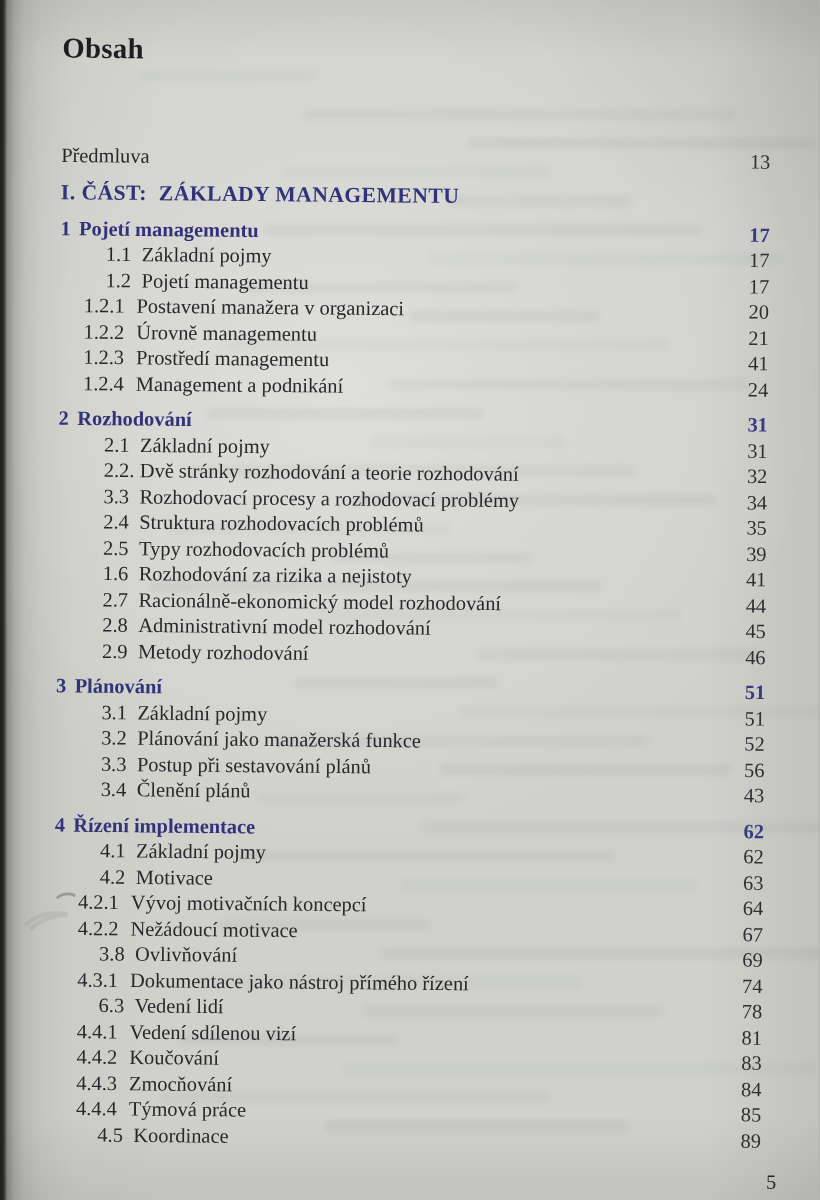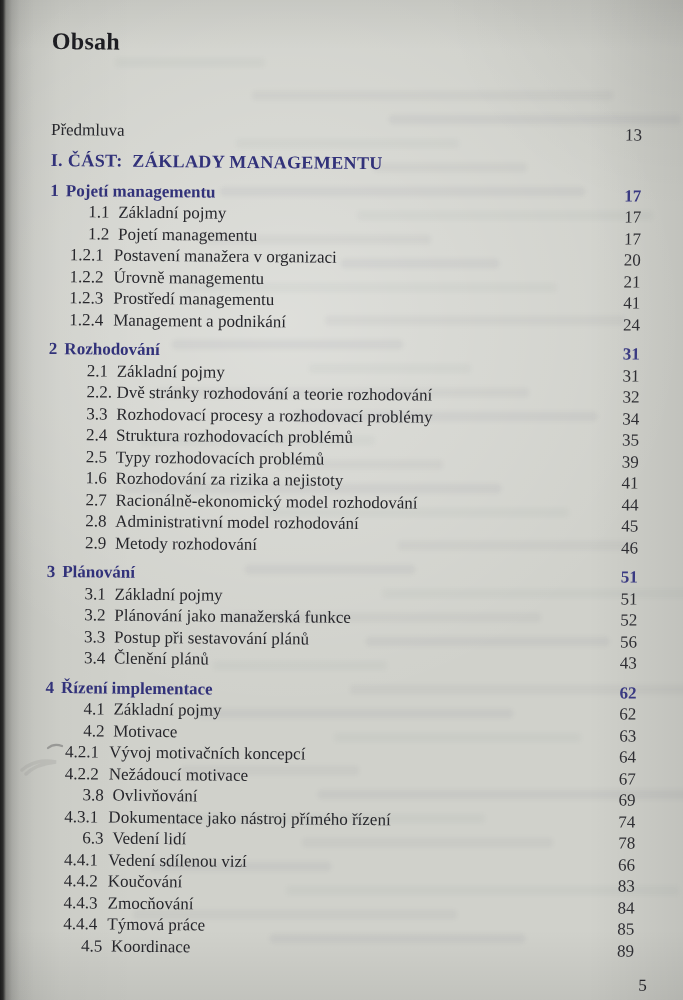--- a/index.html
+++ b/index.html
@@ -268,21 +268,21 @@
     <span class="pg">74</span>
   </div>
           <div class="row lv1">
     <span class="num">6.3</span>
     <span class="ttl">Vedení lidí</span>
     <span class="pg">78</span>
   </div>
           <div class="row lv2">
     <span class="num">4.4.1</span>
     <span class="ttl">Vedení sdílenou vizí</span>
-    <span class="pg">66</span>
+    <span class="pg">81</span>
   </div>
           <div class="row lv2">
     <span class="num">4.4.2</span>
     <span class="ttl">Koučování</span>
     <span class="pg">83</span>
   </div>
           <div class="row lv2">
     <span class="num">4.4.3</span>
     <span class="ttl">Zmocňování</span>
     <span class="pg">84</span>

